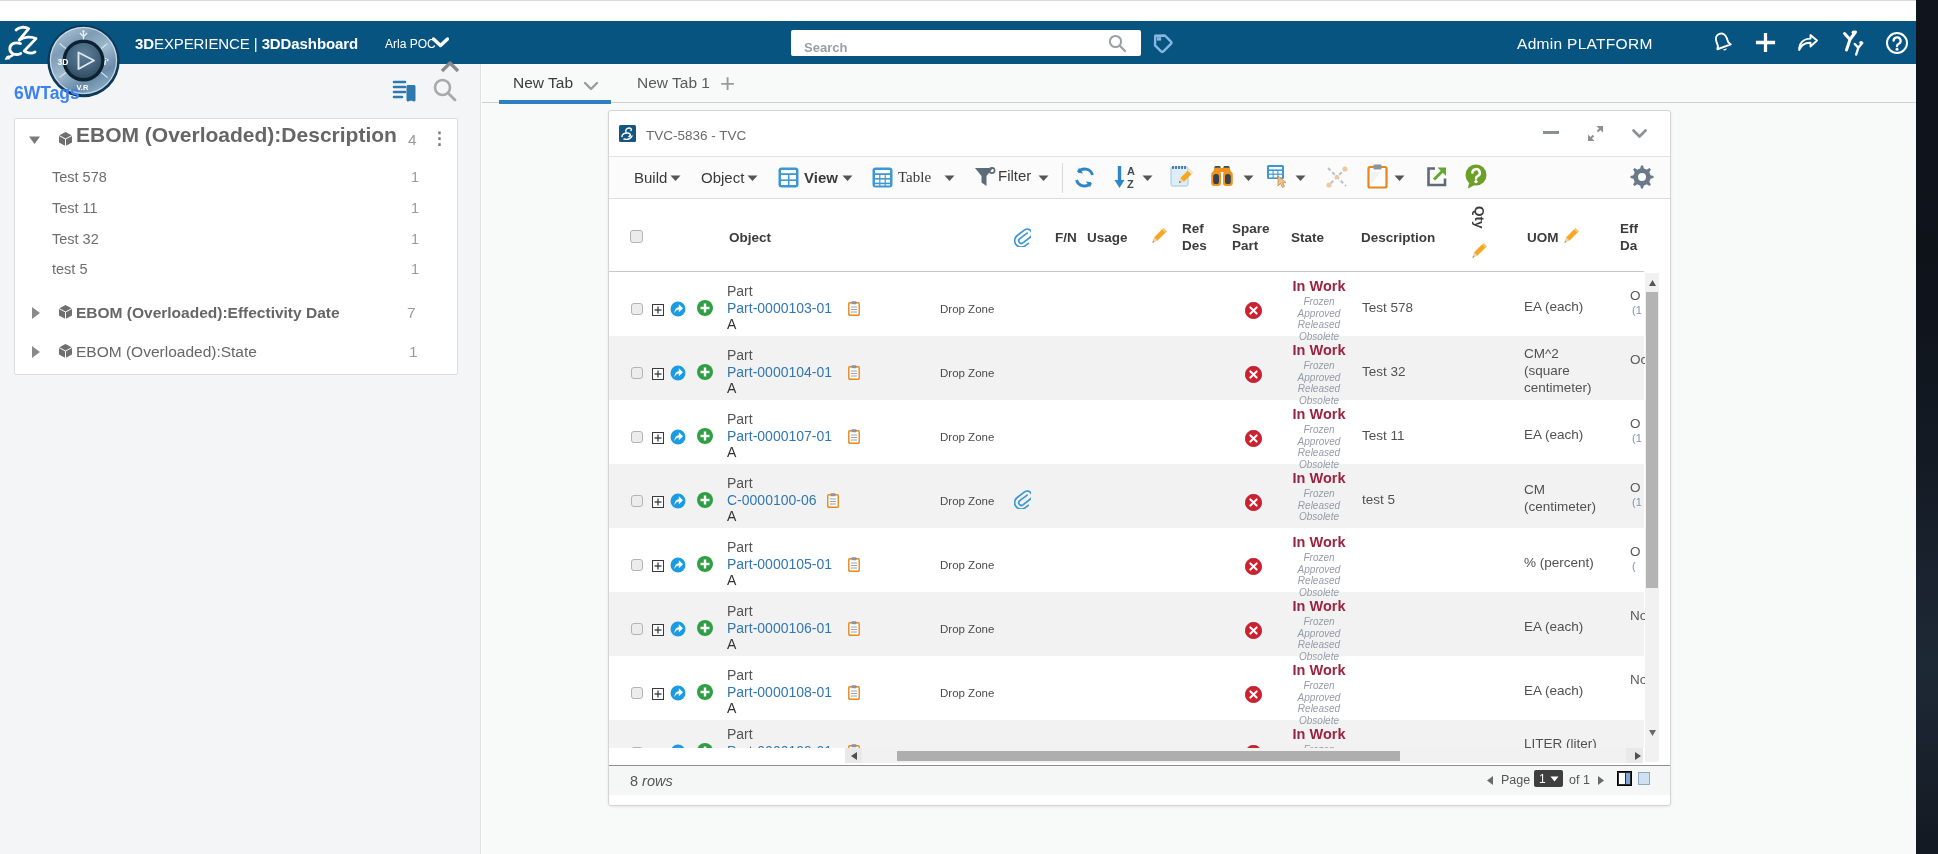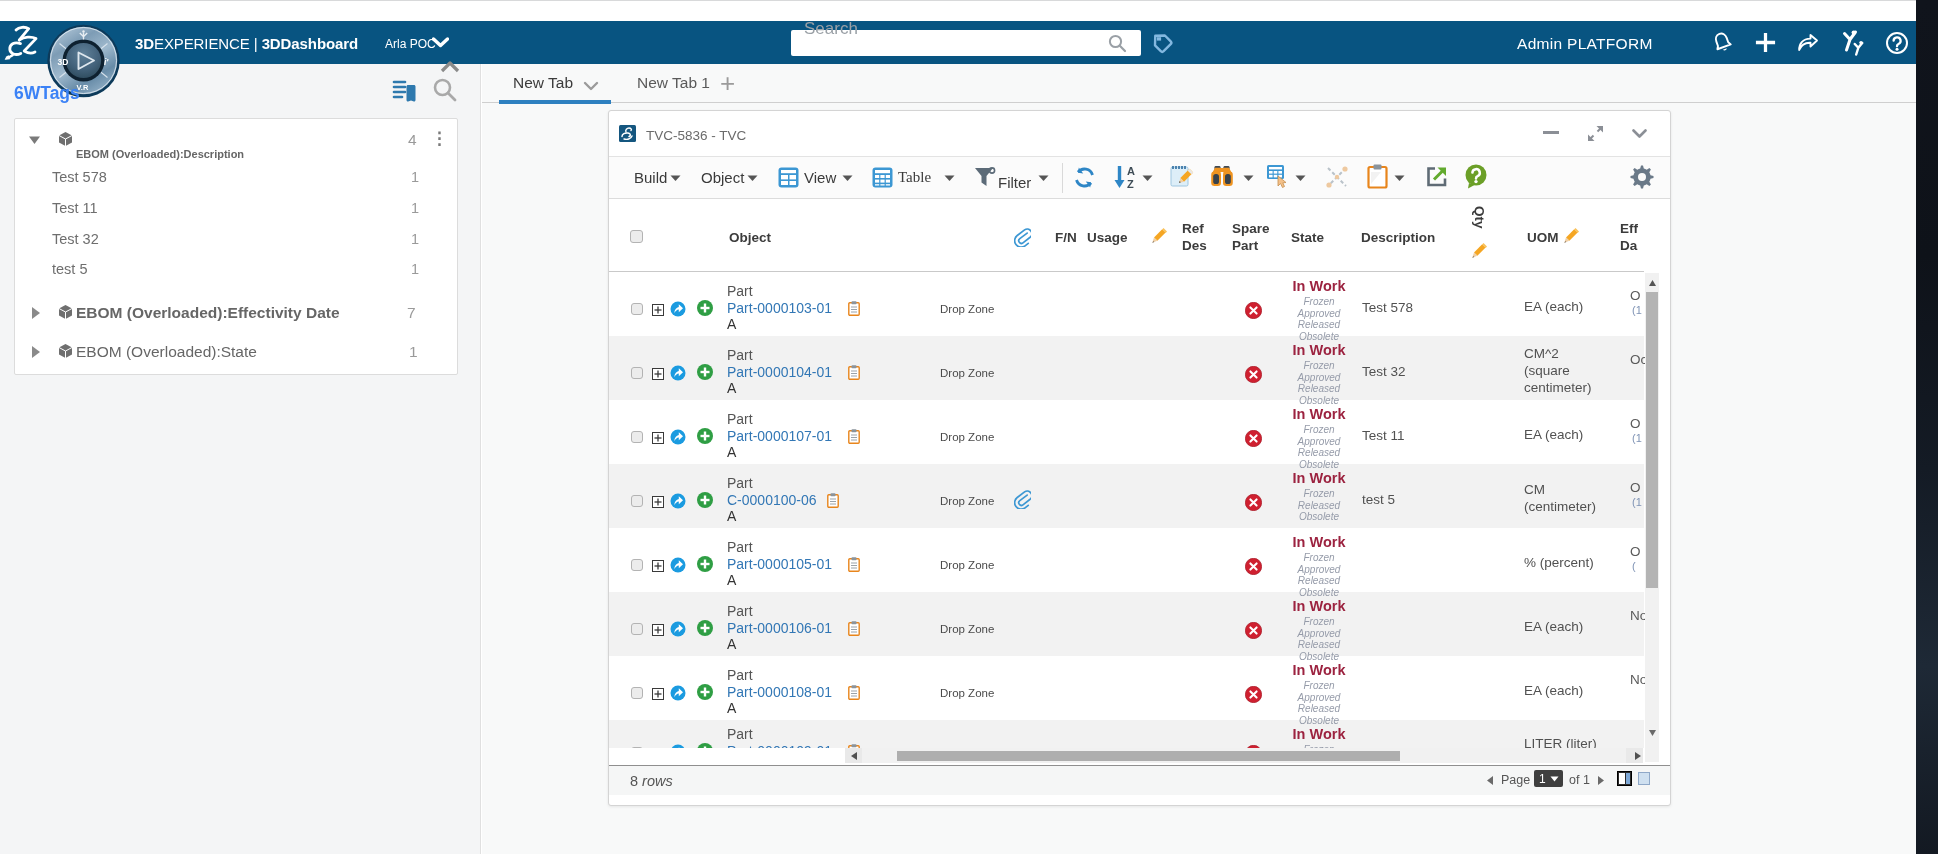--- a/index.html
+++ b/index.html
@@ -31,21 +31,21 @@
 
   <div class="abs" style="left:135px;top:33px;height:22px;line-height:22px;color:#fff;font-size:15px;white-space:nowrap;letter-spacing:-0.1px;">
     <b>3D</b>EXPERIENCE&nbsp;|&nbsp;<b>3DDashboard</b>
   </div>
   <div class="abs" style="left:364px;top:33px;height:22px;line-height:22px;color:#fff;font-size:12px;white-space:nowrap;margin-left:21px;">Arla POC</div>
   <svg class="abs" style="left:432px;top:37px;" width="17" height="12" viewBox="0 0 17 12">
     <path d="M1.5 2 L8.5 8.5 L15.5 2" fill="none" stroke="#fff" stroke-width="3.4" stroke-linecap="round" stroke-linejoin="round"></path>
   </svg>
 
   <div class="abs" style="left:791px;top:30px;width:350px;height:26px;background:#fff;border-radius:2px;"></div>
-  <div class="abs" style="left:804px;top:19px;font-size:17px;color:#9aa0a6;">Search</div>
+  <div class="abs" style="left:804px;top:40px;font-size:13px;color:#9aa0a6;font-weight:bold;">Search</div>
   <svg class="abs" style="left:1107px;top:33px;" width="21" height="21" viewBox="0 0 21 21">
     <circle cx="8.5" cy="8.5" r="5.6" fill="none" stroke="#9aa0a6" stroke-width="2"></circle>
     <line x1="12.8" y1="12.8" x2="18" y2="18" stroke="#9aa0a6" stroke-width="2.2" stroke-linecap="round"></line>
   </svg>
 
   <svg class="abs" style="left:1149px;top:29px;" width="26" height="26" viewBox="0 0 26 26">
     <g transform="translate(12.5,13)">
       <g transform="rotate(135)">
         <path d="M-5 -8 L5 -8 Q7 -8 7 -6 L7 2.2 L0 8.8 L-7 2.2 L-7 -6 Q-7 -8 -5 -8 Z" fill="none" stroke="#83b8e0" stroke-width="2.4" stroke-linejoin="round"></path>
       </g>
@@ -143,21 +143,21 @@
 
   <div class="abs" style="left:14px;top:118px;width:444px;height:257px;background:#fff;border:1px solid #dcdcdc;border-radius:2px;"></div>
 
   <svg class="abs" style="left:28px;top:135px;" width="13" height="10" viewBox="0 0 13 10">
       <path d="M1 1.5 L12 1.5 L6.5 9 Z" fill="#7a7a7a"></path>
     </svg>
   <svg class="abs" style="left:58px;top:131px;" width="15" height="16" viewBox="0 0 15 16">
     <path d="M7.5 1 L14 4.5 L14 11.5 L7.5 15 L1 11.5 L1 4.5 Z" fill="#6f6f6f"></path>
     <path d="M1 4.5 L7.5 8 L14 4.5 M7.5 8 L7.5 15" fill="none" stroke="#fff" stroke-width="1"></path>
   </svg>
-  <div class="abs" style="left:76px;top:148px;font-size:11px;font-weight:bold;color:#666;">EBOM (Overloaded):Description</div>
+  <div class="abs" style="left:76px;top:123px;font-size:21px;font-weight:bold;color:#666;">EBOM (Overloaded):Description</div>
   <div class="abs" style="left:408px;top:131px;font-size:15.5px;color:#9a9a9a;">4</div>
   <div class="abs" style="left:431px;top:129px;font-size:17px;color:#7a7a7a;font-weight:bold;line-height:19px;">⋮</div>
 
   <div class="abs" style="left:52px;top:169px;font-size:14.5px;color:#6e6e6e;">Test 578</div>
   <div class="abs" style="left:411px;top:169px;font-size:14.5px;color:#9a9a9a;">1</div>
   <div class="abs" style="left:52px;top:200px;font-size:14.5px;color:#6e6e6e;">Test 11</div>
   <div class="abs" style="left:411px;top:200px;font-size:14.5px;color:#9a9a9a;">1</div>
   <div class="abs" style="left:52px;top:231px;font-size:14.5px;color:#6e6e6e;">Test 32</div>
   <div class="abs" style="left:411px;top:231px;font-size:14.5px;color:#9a9a9a;">1</div>
   <div class="abs" style="left:52px;top:261px;font-size:14.5px;color:#6e6e6e;">test 5</div>
@@ -226,21 +226,21 @@
       <path d="M0.5 0.5 L5.5 6 L10.5 0.5 Z" fill="#555"></path>
     </svg>
   <svg class="abs" style="left:778px;top:167px;" width="21" height="21" viewBox="0 0 21 21">
     <rect x="0.5" y="0.5" width="20" height="20" rx="3" fill="#3c97d3"></rect>
     <rect x="3" y="3" width="15" height="3.2" fill="#fff"></rect>
     <rect x="3" y="8" width="7" height="4.4" fill="#fff"></rect>
       <rect x="11.5" y="8" width="6.5" height="4.4" fill="#fff"></rect>
     <rect x="3" y="14" width="7" height="4" fill="#fff"></rect>
       <rect x="11.5" y="14" width="6.5" height="4" fill="#fff"></rect>
   </svg>
-  <div class="abs" style="left:804px;top:169px;font-size:15px;color:#3a3a3a;">View</div>
+  <div class="abs" style="left:804px;top:169px;font-size:15px;color:#3a3a3a;font-weight:bold;">View</div>
   <svg class="abs" style="left:842px;top:175px;" width="11" height="7" viewBox="0 0 11 7">
       <path d="M0.5 0.5 L5.5 6 L10.5 0.5 Z" fill="#555"></path>
     </svg>
   <svg class="abs" style="left:872px;top:167px;" width="21" height="21" viewBox="0 0 21 21">
     <rect x="0.5" y="0.5" width="20" height="20" rx="3" fill="#3c97d3"></rect>
     <rect x="3" y="3" width="15" height="3.2" fill="#fff"></rect>
     <g fill="#fff">
         <rect x="3" y="8" width="4.2" height="3"></rect>
         <rect x="8.4" y="8" width="4.2" height="3"></rect>
         <rect x="13.8" y="8" width="4.2" height="3"></rect>
@@ -253,21 +253,21 @@
       </g>
   </svg>
   <div class="abs" style="left:898px;top:169px;font-size:15px;color:#3a3a3a;font-family:Liberation Serif, serif;">Table</div>
   <svg class="abs" style="left:944px;top:175px;" width="11" height="7" viewBox="0 0 11 7">
       <path d="M0.5 0.5 L5.5 6 L10.5 0.5 Z" fill="#555"></path>
     </svg>
   <svg class="abs" style="left:973px;top:166px;" width="24" height="23" viewBox="0 0 24 23">
     <path d="M2 2 L20 2 L13.5 10 L13.5 20 L8.5 16.5 L8.5 10 Z" fill="#5c6b78"></path>
     <circle cx="19" cy="4.5" r="2.6" fill="none" stroke="#5c6b78" stroke-width="1.6"></circle>
   </svg>
-  <div class="abs" style="left:998px;top:174px;font-size:15px;color:#3a3a3a;">Filter</div>
+  <div class="abs" style="left:998px;top:167px;font-size:15px;color:#3a3a3a;">Filter</div>
   <svg class="abs" style="left:1038px;top:175px;" width="11" height="7" viewBox="0 0 11 7">
       <path d="M0.5 0.5 L5.5 6 L10.5 0.5 Z" fill="#555"></path>
     </svg>
   <div class="abs" style="left:1062px;top:163px;width:1px;height:30px;background:#d9d9d9;"></div>
 
   <svg class="abs" style="left:1072px;top:165px;" width="25" height="25" viewBox="0 0 25 25">
     <path d="M20.5 10 A8.3 8.3 0 0 0 6 7.2" fill="none" stroke="#2e86c6" stroke-width="2.8"></path>
     <path d="M6.8 2.5 L6 7.8 L11.2 8.6 Z" fill="#2e86c6"></path>
     <path d="M4.5 15 A8.3 8.3 0 0 0 19 17.8" fill="none" stroke="#2e86c6" stroke-width="2.8"></path>
     <path d="M18.2 22.5 L19 17.2 L13.8 16.4 Z" fill="#2e86c6"></path>

